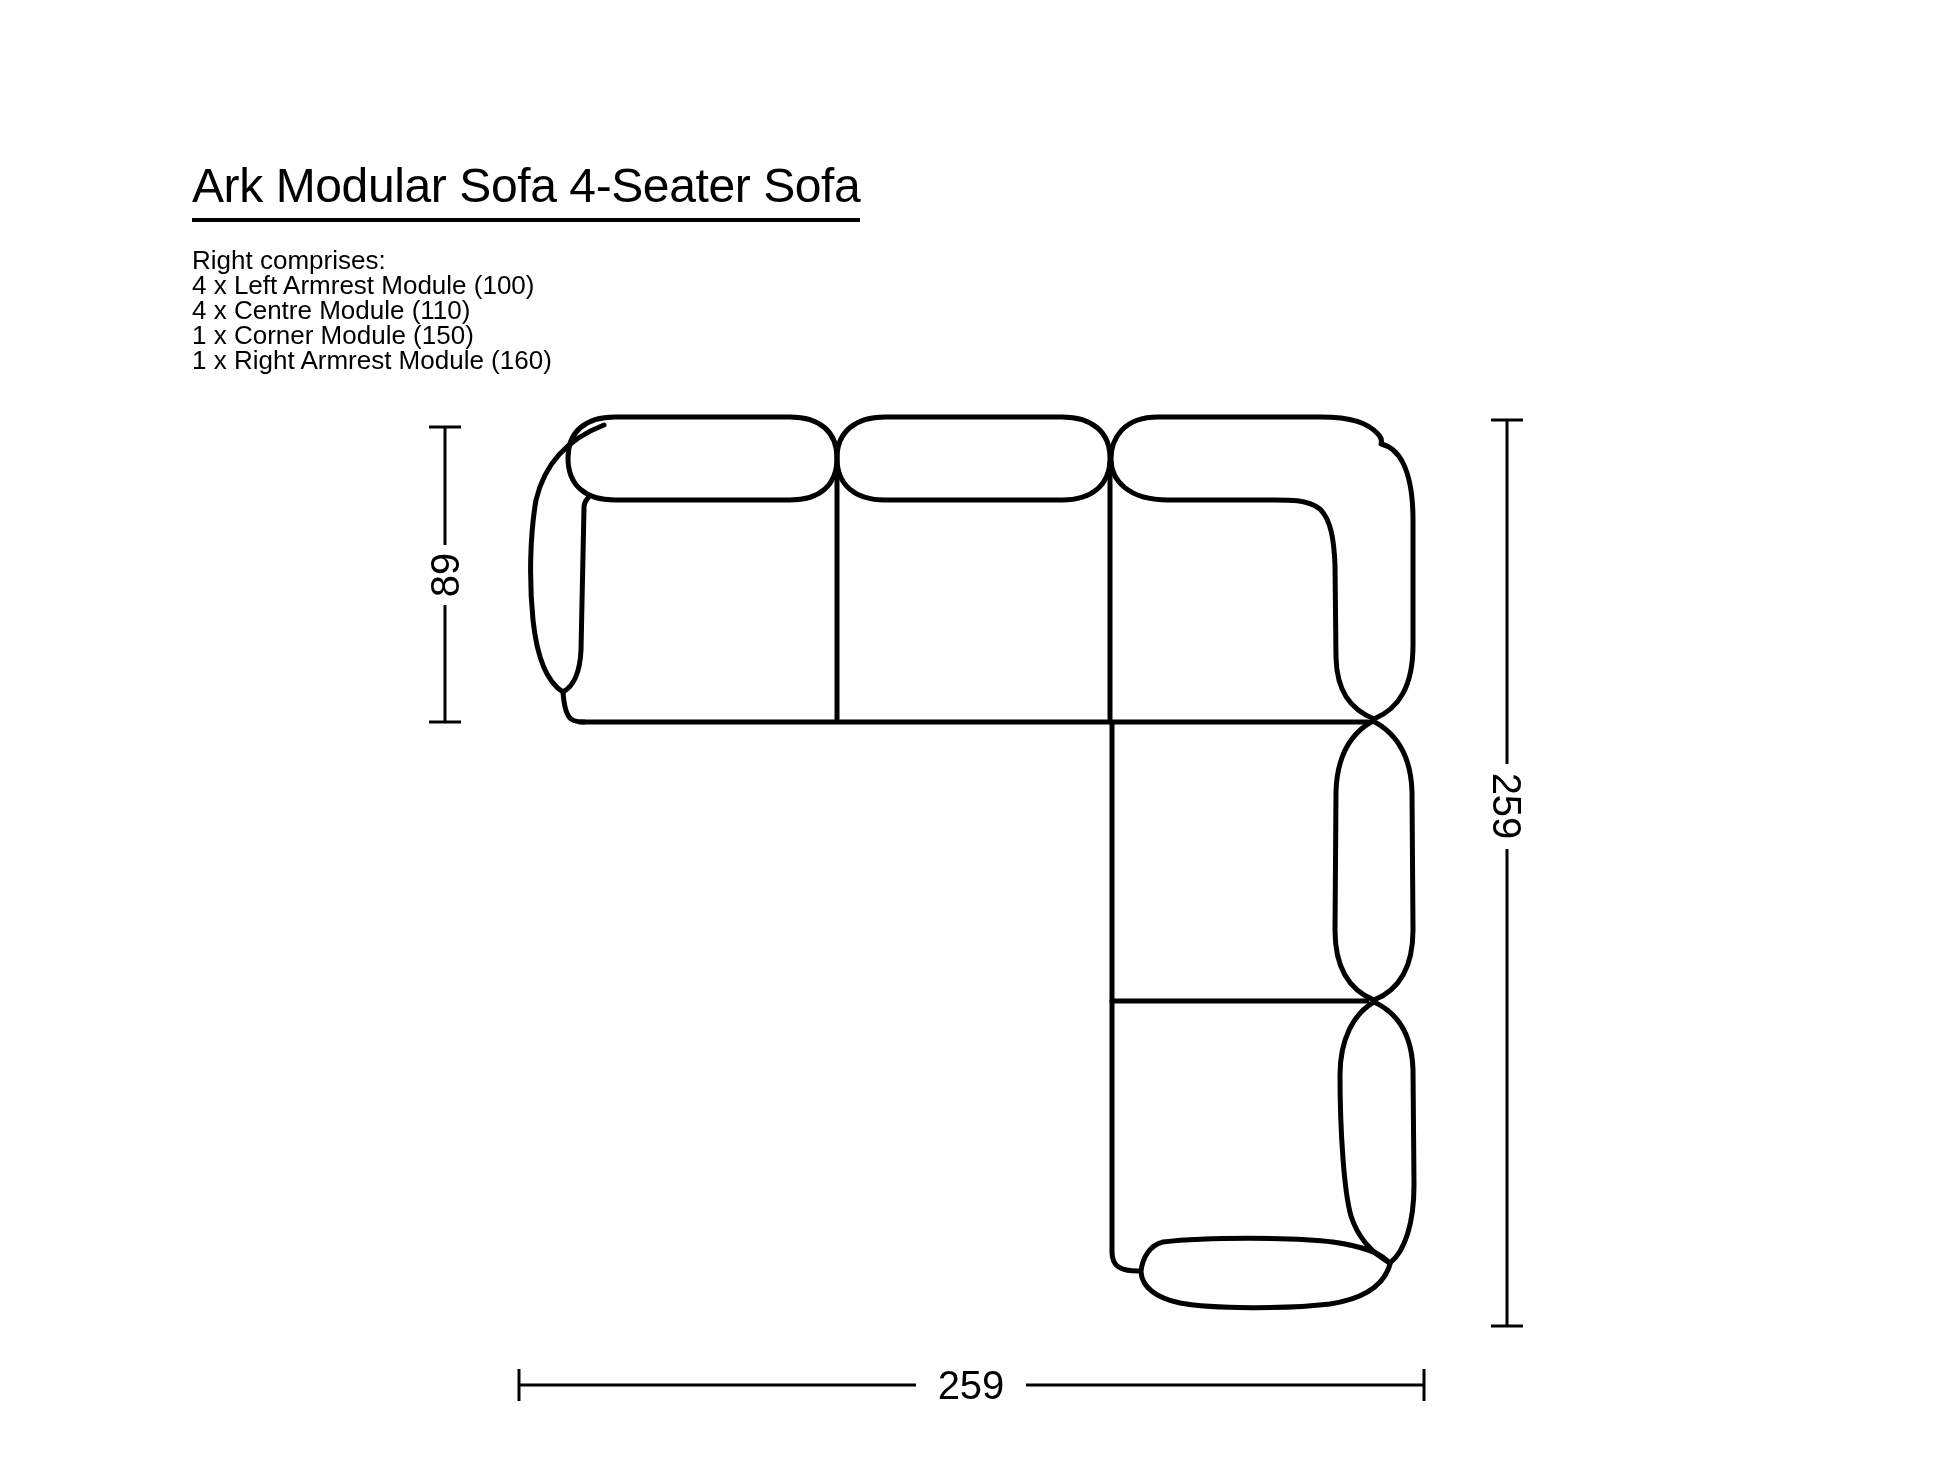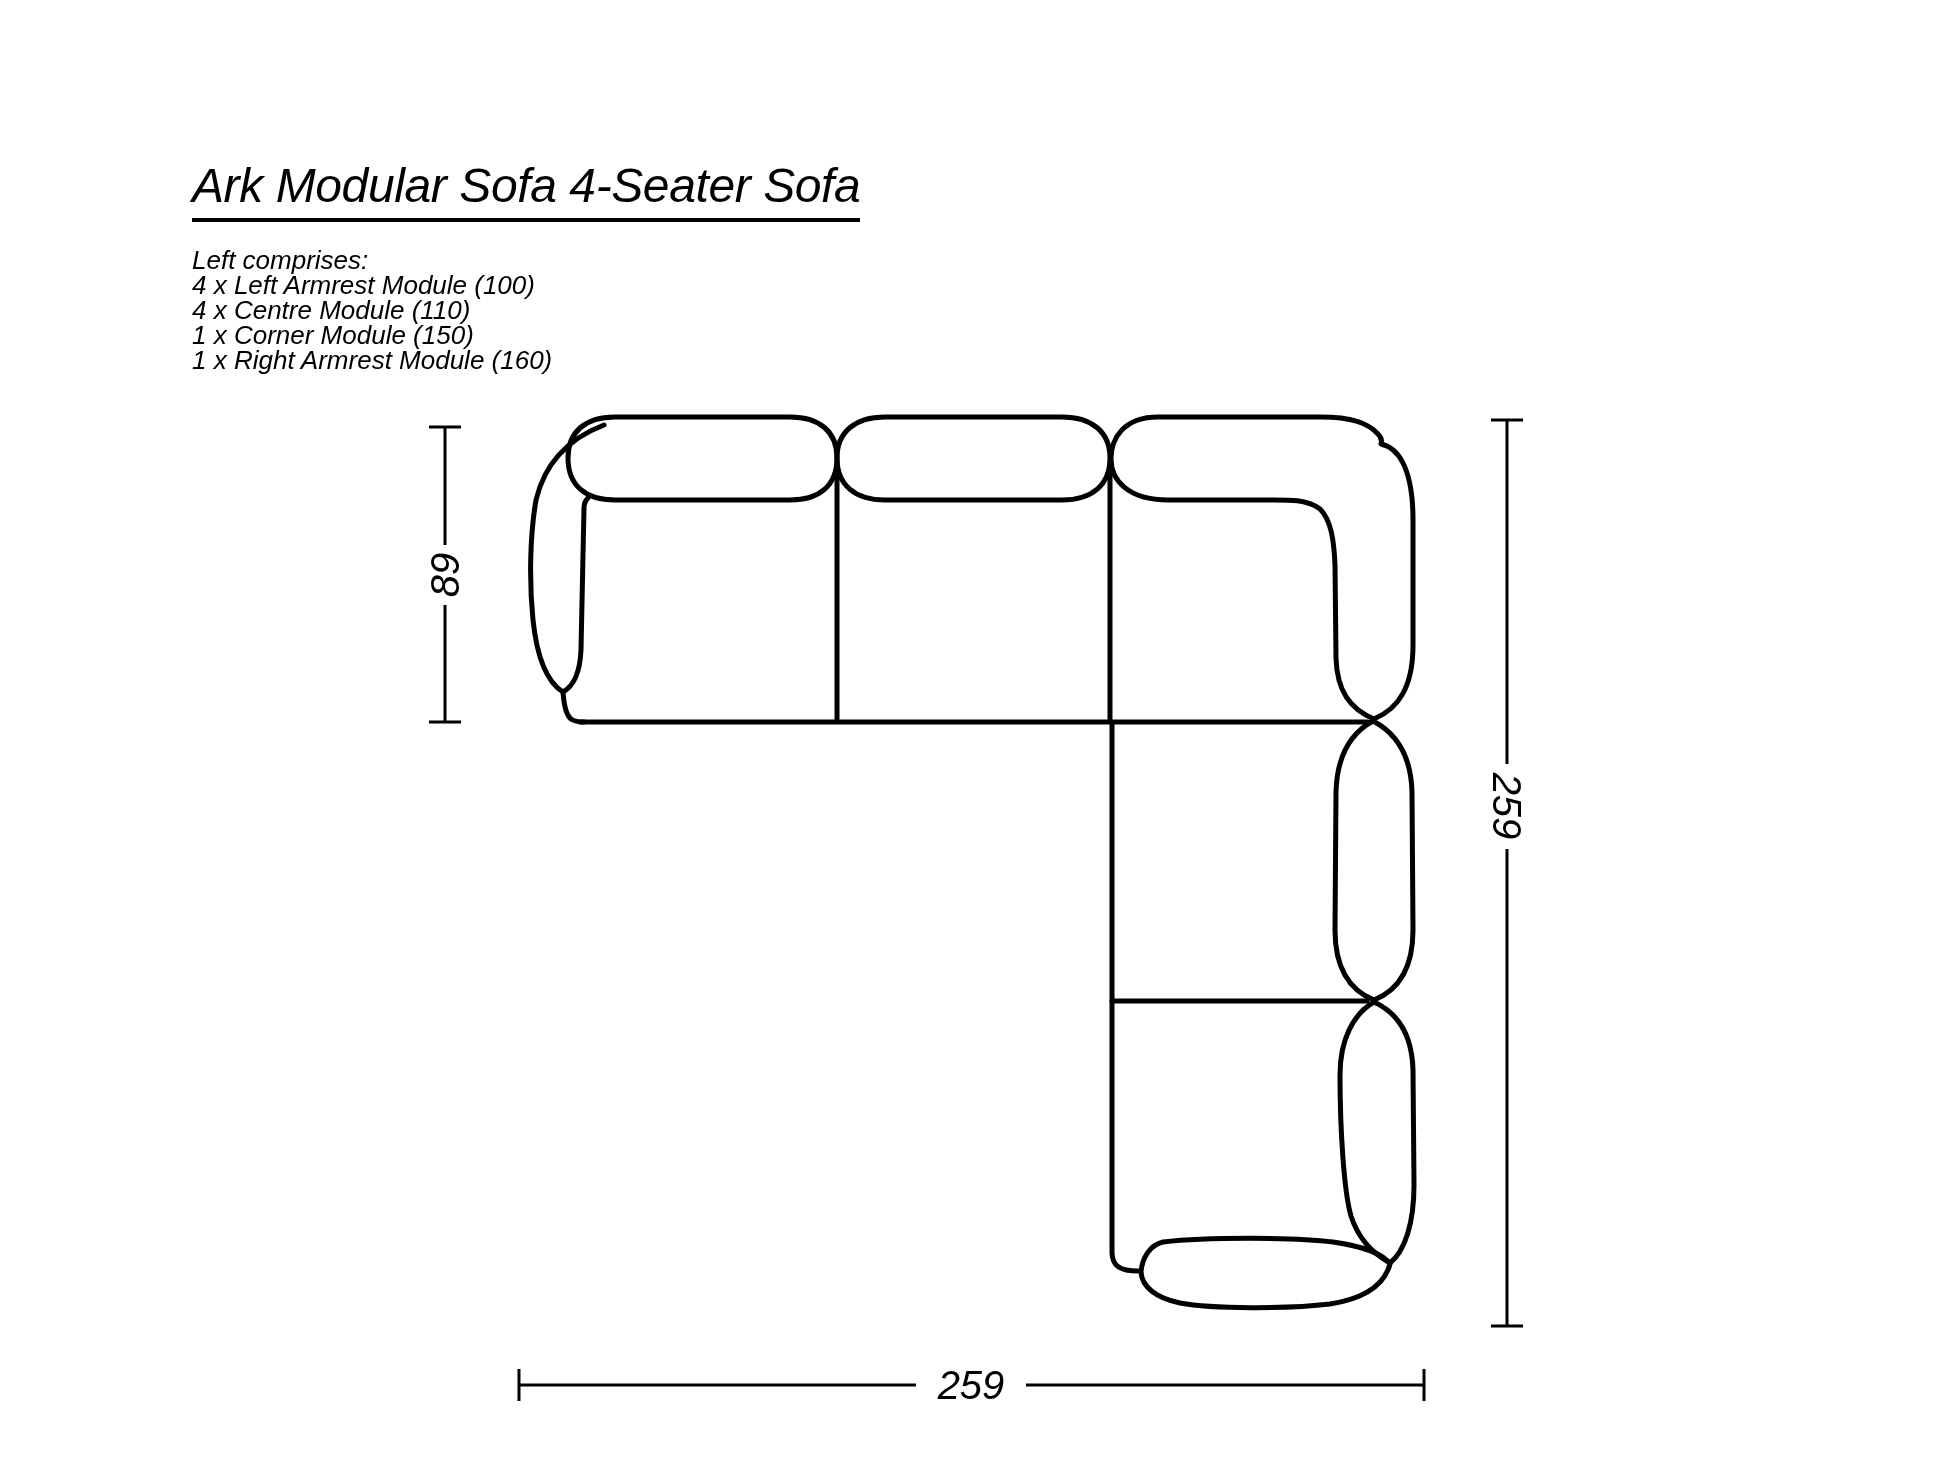--- a/index.html
+++ b/index.html
@@ -1,17 +1,17 @@
 <!DOCTYPE html>
 <html><head>
 <meta charset="utf-8">
 <style>
   html,body{margin:0;padding:0;background:#ffffff;}
   body{width:1946px;height:1464px;font-family:"Liberation Sans",sans-serif;color:#000;}
-  .page{position:relative;width:1796px;height:1464px;background:#fff;overflow:hidden;font-style:italic;}
+  .page{position:relative;width:1796px;height:1464px;background:#fff;overflow:hidden;}
   .title{
     position:absolute;left:192px;top:162px;
     font-size:48px;font-weight:500;line-height:1.0;letter-spacing:-0.4px;
     border-bottom:4px solid #000;padding-bottom:8px;margin:0;display:inline-block;
   }
   .composition{
     position:absolute;left:192px;top:248px;
     font-size:26px;line-height:25px;font-weight:400;
   }
   .composition div{white-space:nowrap;}
@@ -19,21 +19,21 @@
   .dim-label{font-family:"Liberation Sans",sans-serif;font-size:40px;}
 </style>
 </head>
 <body>
 
 <div class="page">
 
   <h1 class="title">Ark Modular Sofa 4-Seater Sofa</h1>
 
   <div class="composition">
-    <div>Left comprises:</div>
+    <div>Right comprises:</div>
     <div>4 x Left Armrest Module (100)</div>
     <div>4 x Centre Module (110)</div>
     <div>1 x Corner Module (150)</div>
     <div>1 x Right Armrest Module (160)</div>
   </div>
 
   <svg class="drawing" viewBox="0 0 1946 1464">
 
     <g fill="none" stroke-width="5" stroke-linecap="round" stroke-linejoin="round" stroke="#000000">
 

